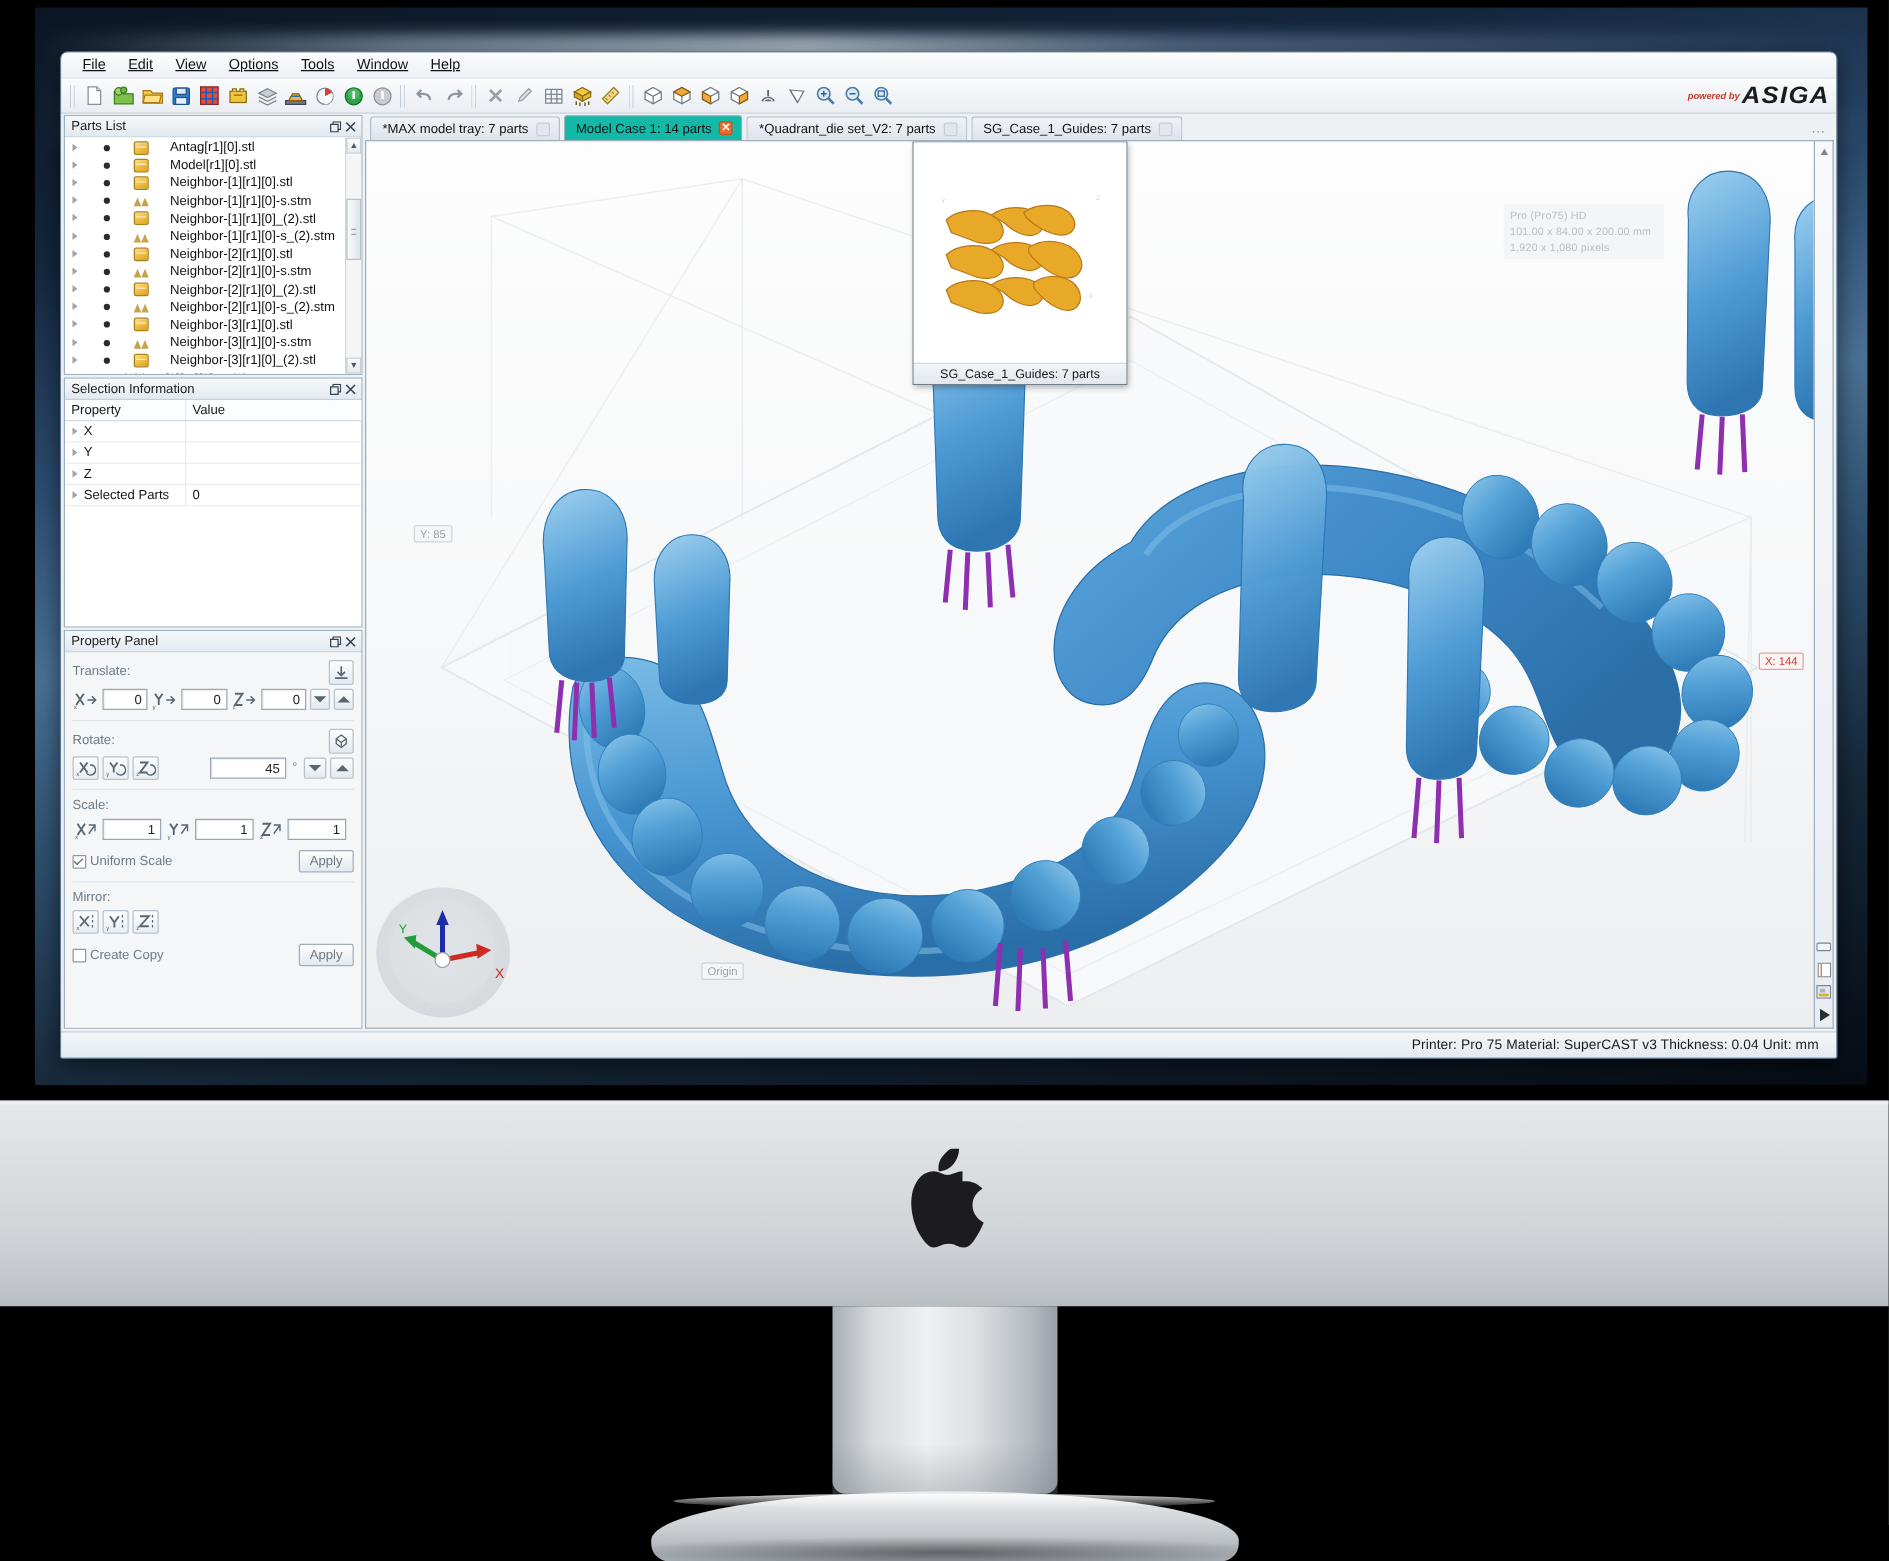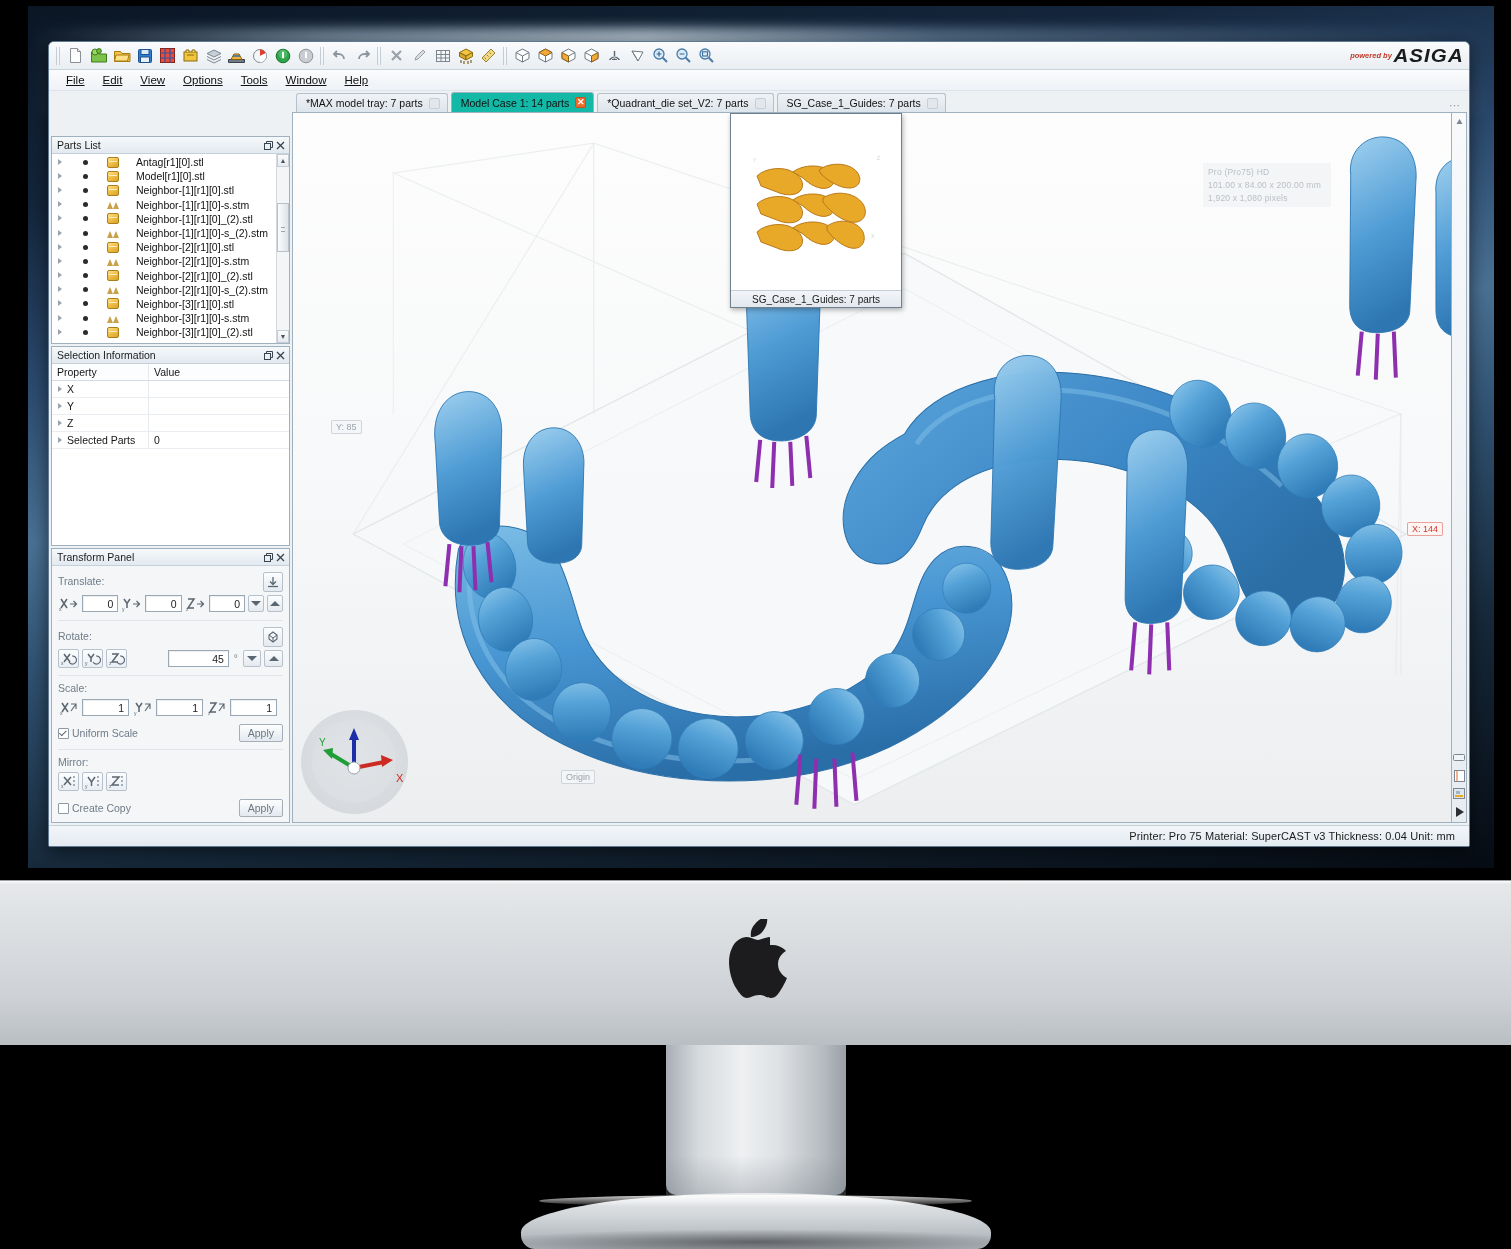--- a/index.html
+++ b/index.html
@@ -137,21 +137,21 @@
     background: linear-gradient(180deg,#f6f9fb,#e2e9f0);
     border-bottom: 1px solid #c5d0da;
     display: flex; align-items: center; padding: 0 3px 0 5px;
     font-size: 10.5px; color: #1c1c1c;
   }
   .panel-header .ph-title { flex: 1; }
   .ph-btn { width: 12px; height: 12px; display: flex; align-items: center; justify-content: center;
     font-size: 10px; color: #33414d; }
 
   
-  #parts-list-panel { flex: 0 0 208px; margin-top: 44px; }
+  #parts-list-panel { flex: 0 0 208px; }
   #parts-list-body { flex: 1; overflow: hidden; position: relative; background: #fff; }
   #parts-scroll { position: absolute; inset: 0 13px 0 0; overflow: hidden; padding-top: 1px; }
   .part-row {
     height: 14.2px; display: flex; align-items: center; gap: 17px;
     font-size: 10.5px; color: #111; padding-left: 5px; white-space: nowrap;
   }
   .tri { width: 7px; height: 7px; flex: 0 0 7px; position: relative; }
   .tri:after { content:""; position:absolute; left:1px; top:0;
     border-left: 4px solid #9aa5ae; border-top: 3.5px solid transparent; border-bottom: 3.5px solid transparent; }
   .eye { width: 9px; flex: 0 0 9px; display:flex; align-items:center; justify-content:center; }
@@ -366,227 +366,227 @@
 
   <div id="screen-bezel">
     <div id="desktop-wallpaper">
       <div id="wallpaper-streak"></div>
       <div id="wallpaper-streak2"></div>
     </div>
 
     <div id="app-window">
 
 
-      <div id="toolbar">
-        <div class="tb-grip"></div>
-
-        <div class="tb-btn">
-          <svg width="17" height="17" viewBox="0 0 17 17">
-              <path d="M3.5 1.5h7l3 3v11h-10z" fill="#fdfdfd" stroke="#8a8f94"></path>
-              <path d="M10.5 1.5v3h3" fill="#e4e6e8" stroke="#8a8f94"></path>
-            </svg>
-        </div>
-        <div class="tb-btn">
-          <svg width="18" height="17" viewBox="0 0 18 17">
-              <path d="M1.5 5h6l1.5 2h7.5v8h-15z" fill="#7cc24a" stroke="#3f7c1f"></path>
-              <circle cx="5" cy="5" r="3" fill="#9ad861" stroke="#3f7c1f"></circle>
-              <circle cx="9" cy="4" r="2.4" fill="#6fb93d" stroke="#3f7c1f"></circle>
-            </svg>
-        </div>
-        <div class="tb-btn">
-          <svg width="18" height="16" viewBox="0 0 18 16">
-              <path d="M1.5 3.5h6l1.5 2h8v8h-15.5z" fill="#f5c64a" stroke="#a67c10"></path>
-              <path d="M3 7h13l-1.5 6h-13z" fill="#ffe089" stroke="#a67c10"></path>
-            </svg>
-        </div>
-        <div class="tb-btn">
-          <svg width="16" height="16" viewBox="0 0 16 16">
-              <rect x="1.5" y="1.5" width="13" height="13" rx="1" fill="#2f7fd0" stroke="#1d5490"></rect>
-              <rect x="4" y="1.5" width="8" height="5" fill="#dce9f5" stroke="#1d5490"></rect>
-              <rect x="3.5" y="9" width="9" height="5.5" fill="#e8f1fa" stroke="#1d5490"></rect>
-            </svg>
-        </div>
-
-        <div class="tb-btn">
-          <svg width="17" height="17" viewBox="0 0 17 17">
-              <rect x="1.5" y="1.5" width="14" height="14" fill="#e94b3c" stroke="#8a2318"></rect>
-              <path d="M1.5 6h14 M1.5 11h14 M6 1.5v14 M11 1.5v14" stroke="#2956a8" stroke-width="1.2"></path>
-            </svg>
-        </div>
-        <div class="tb-btn">
-          <svg width="17" height="17" viewBox="0 0 17 17">
-              <rect x="2" y="5" width="13" height="9" fill="#f2c63c" stroke="#8a6a12"></rect>
-              <path d="M4 5V3h3v2 M10 5V3h3v2" fill="#f7dd85" stroke="#8a6a12"></path>
-              <path d="M5 8h7" stroke="#8a6a12"></path>
-            </svg>
-        </div>
-        <div class="tb-btn">
-          <svg width="18" height="16" viewBox="0 0 18 16">
-              <path d="M9 2 16 5.5 9 9 2 5.5z" fill="#c6ced6" stroke="#7b858e"></path>
-              <path d="M2 8.5 9 12 16 8.5" fill="none" stroke="#7b858e"></path>
-              <path d="M2 11.5 9 15 16 11.5" fill="none" stroke="#7b858e"></path>
-            </svg>
-        </div>
-
-        <div class="tb-btn">
-          <svg width="19" height="16" viewBox="0 0 19 16">
-              <path d="M1.5 11.5h16v3h-16z" fill="#6f7c88" stroke="#3c454d"></path>
-              <path d="M4 11.5 7 6h5l3 5.5z" fill="#f0b33c" stroke="#8a5f12"></path>
-              <path d="M6 8h7" stroke="#2a6fb5" stroke-width="1.3"></path>
-            </svg>
-        </div>
-        <div class="tb-btn">
-          <svg width="16" height="16" viewBox="0 0 16 16">
-              <circle cx="8" cy="8" r="6.5" fill="#f3f5f7" stroke="#7d868e"></circle>
-              <path d="M8 8 L8 1.5 A6.5 6.5 0 0 1 13.6 5.2z" fill="#e03c2d"></path>
-              <path d="M8 8 L13.6 5.2 A6.5 6.5 0 0 1 8 14.5z" fill="#fbfcfd"></path>
-            </svg>
-        </div>
-        <div class="tb-btn">
-          <svg width="16" height="16" viewBox="0 0 16 16">
-              <circle cx="8" cy="8" r="6.8" fill="#2fa34a" stroke="#14702c"></circle>
-              <circle cx="8" cy="6" r="4.5" fill="#5fc873" opacity=".6"></circle>
-              <path d="M8 3.8v6.4" stroke="#fff" stroke-width="2"></path>
-            </svg>
-        </div>
-        <div class="tb-btn">
-          <svg width="16" height="16" viewBox="0 0 16 16">
-              <circle cx="8" cy="8" r="6.8" fill="#c9cdd1" stroke="#8d9399"></circle>
-              <path d="M8 3.8v6.4" stroke="#fff" stroke-width="2"></path>
-            </svg>
-        </div>
-
-        <div class="tb-grip"></div>
-
-        <div class="tb-btn">
-          <svg width="16" height="14" viewBox="0 0 16 14">
-              <path d="M12 10c0-3-2.5-5-5.5-5H3" fill="none" stroke="#8d959c" stroke-width="1.8"></path>
-              <path d="M5 2 2 5l3 3" fill="none" stroke="#8d959c" stroke-width="1.8"></path>
-            </svg>
-        </div>
-        <div class="tb-btn">
-          <svg width="16" height="14" viewBox="0 0 16 14">
-              <path d="M4 10c0-3 2.5-5 5.5-5H13" fill="none" stroke="#8d959c" stroke-width="1.8"></path>
-              <path d="M11 2l3 3-3 3" fill="none" stroke="#8d959c" stroke-width="1.8"></path>
-            </svg>
-        </div>
-
-        <div class="tb-grip"></div>
-
-        <div class="tb-btn">
-          <svg width="15" height="15" viewBox="0 0 15 15">
-              <path d="M3 3 L12 12 M12 3 L3 12" stroke="#9aa2a9" stroke-width="2.2" fill="none"></path>
-            </svg>
-        </div>
-        <div class="tb-btn">
-          <svg width="15" height="15" viewBox="0 0 15 15">
-              <path d="M3 12l1-3 7-7 2 2-7 7z" fill="#d9dee3" stroke="#97a0a7"></path>
-            </svg>
-        </div>
-        <div class="tb-btn">
-          <svg width="16" height="16" viewBox="0 0 16 16">
-              <rect x="1.5" y="2.5" width="13" height="11" fill="#f4f6f8" stroke="#7d868e"></rect>
-              <path d="M1.5 6.5h13 M1.5 10h13 M6 2.5v11 M10.5 2.5v11" stroke="#7d868e"></path>
-            </svg>
-        </div>
-
-        <div class="tb-btn">
-          <svg width="18" height="17" viewBox="0 0 18 17">
-              <path d="M9 2 15.5 5.5 9 9 2.5 5.5z" fill="#f3c63f" stroke="#8a6a12"></path>
-              <path d="M2.5 5.5v4L9 13V9z" fill="#d8a82c" stroke="#8a6a12"></path>
-              <path d="M15.5 5.5v4L9 13V9z" fill="#e8ba36" stroke="#8a6a12"></path>
-              <path d="M4 13v3 M7 14v3 M11 14v3 M14 13v3" stroke="#6e5510" stroke-width="1.1"></path>
-            </svg>
-        </div>
-        <div class="tb-btn">
-          <svg width="17" height="17" viewBox="0 0 17 17">
-              <path d="M2 11 L11 2 L15 6 L6 15z" fill="#f2d88a" stroke="#9c8124"></path>
-              <path d="M4.5 10.5l1.5 1.5 M7 8l1.5 1.5 M9.5 5.5l1.5 1.5" stroke="#9c8124"></path>
-            </svg>
-        </div>
-
-        <div class="tb-grip"></div>
-
-        <div class="tb-btn">
-          <svg width="17" height="17" viewBox="0 0 17 17">
-              <path d="M8.5 2 15 5.5v6L8.5 15 2 11.5v-6z" fill="#fdfefe" stroke="#6f7a84"></path>
-              <path d="M2 5.5 8.5 9l6.5-3.5 M8.5 9v6" fill="none" stroke="#6f7a84"></path>
-            </svg>
-        </div>
-        <div class="tb-btn">
-          <svg width="17" height="17" viewBox="0 0 17 17">
-              <path d="M8.5 2 15 5.5v6L8.5 15 2 11.5v-6z" fill="#fdfefe" stroke="#6f7a84"></path>
-              <path d="M2 5.5 8.5 9l6.5-3.5 L8.5 2z" fill="#f2a93c" stroke="#8a5f12"></path>
-              <path d="M8.5 9v6" stroke="#6f7a84"></path>
-            </svg>
-        </div>
-        <div class="tb-btn">
-          <svg width="17" height="17" viewBox="0 0 17 17">
-              <path d="M8.5 2 15 5.5v6L8.5 15 2 11.5v-6z" fill="#fdfefe" stroke="#6f7a84"></path>
-              <path d="M2 5.5 8.5 9v6L2 11.5z" fill="#f2a93c" stroke="#8a5f12"></path>
-              <path d="M8.5 9l6.5-3.5" stroke="#6f7a84"></path>
-            </svg>
-        </div>
-        <div class="tb-btn">
-          <svg width="17" height="17" viewBox="0 0 17 17">
-              <path d="M8.5 2 15 5.5v6L8.5 15 2 11.5v-6z" fill="#fdfefe" stroke="#6f7a84"></path>
-              <path d="M15 5.5v6L8.5 15V9z" fill="#f2a93c" stroke="#8a5f12"></path>
-              <path d="M2 5.5 8.5 9" stroke="#6f7a84"></path>
-            </svg>
-        </div>
-        <div class="tb-btn">
-          <svg width="17" height="16" viewBox="0 0 17 16">
-              <path d="M3 12a6 6 0 0 1 11 0z" fill="#5a6570"></path>
-              <path d="M5 12a4 4 0 0 1 7 0" fill="none" stroke="#fff" stroke-width="1"></path>
-              <path d="M8.5 3v5" stroke="#5a6570" stroke-width="1.4"></path>
-            </svg>
-        </div>
-        <div class="tb-btn">
-          <svg width="17" height="16" viewBox="0 0 17 16">
-              <path d="M3 3 L14 4 L9 13z" fill="#fdfefe" stroke="#6f7a84"></path>
-              <path d="M3 3 L9 13" fill="none" stroke="#6f7a84"></path>
-            </svg>
-        </div>
-
-        <div class="tb-btn">
-          <svg width="17" height="17" viewBox="0 0 17 17">
-              <circle cx="7" cy="7" r="5" fill="#dceaf5" stroke="#4a7ba8" stroke-width="1.3"></circle>
-              <path d="M10.8 10.8 15 15" stroke="#4a7ba8" stroke-width="2"></path>
-              <path d="M4.6 7h4.8 M7 4.6v4.8" stroke="#2f6498" stroke-width="1.2"></path>
-            </svg>
-        </div>
-        <div class="tb-btn">
-          <svg width="17" height="17" viewBox="0 0 17 17">
-              <circle cx="7" cy="7" r="5" fill="#dceaf5" stroke="#4a7ba8" stroke-width="1.3"></circle>
-              <path d="M10.8 10.8 15 15" stroke="#4a7ba8" stroke-width="2"></path>
-              <path d="M4.6 7h4.8" stroke="#2f6498" stroke-width="1.2"></path>
-            </svg>
-        </div>
-        <div class="tb-btn">
-          <svg width="17" height="17" viewBox="0 0 17 17">
-              <circle cx="7" cy="7" r="5" fill="#dceaf5" stroke="#4a7ba8" stroke-width="1.3"></circle>
-              <path d="M10.8 10.8 15 15" stroke="#4a7ba8" stroke-width="2"></path>
-              <rect x="4.6" y="4.8" width="4.8" height="4.2" fill="none" stroke="#2f6498"></rect>
-            </svg>
-        </div>
-
-        <div id="asiga-logo">
-          <span id="asiga-powered">powered by</span>
-          <span id="asiga-word">ASIGA</span>
-        </div>
-      </div>
-
       <div id="menu-bar">
         <div class="menu-item"><u>File</u></div>
         <div class="menu-item"><u>Edit</u></div>
         <div class="menu-item"><u>View</u></div>
         <div class="menu-item"><u>Options</u></div>
         <div class="menu-item"><u>Tools</u></div>
         <div class="menu-item"><u>Window</u></div>
         <div class="menu-item"><u>Help</u></div>
+      </div>
+
+      <div id="toolbar">
+        <div class="tb-grip"></div>
+
+        <div class="tb-btn">
+          <svg width="17" height="17" viewBox="0 0 17 17">
+              <path d="M3.5 1.5h7l3 3v11h-10z" fill="#fdfdfd" stroke="#8a8f94"></path>
+              <path d="M10.5 1.5v3h3" fill="#e4e6e8" stroke="#8a8f94"></path>
+            </svg>
+        </div>
+        <div class="tb-btn">
+          <svg width="18" height="17" viewBox="0 0 18 17">
+              <path d="M1.5 5h6l1.5 2h7.5v8h-15z" fill="#7cc24a" stroke="#3f7c1f"></path>
+              <circle cx="5" cy="5" r="3" fill="#9ad861" stroke="#3f7c1f"></circle>
+              <circle cx="9" cy="4" r="2.4" fill="#6fb93d" stroke="#3f7c1f"></circle>
+            </svg>
+        </div>
+        <div class="tb-btn">
+          <svg width="18" height="16" viewBox="0 0 18 16">
+              <path d="M1.5 3.5h6l1.5 2h8v8h-15.5z" fill="#f5c64a" stroke="#a67c10"></path>
+              <path d="M3 7h13l-1.5 6h-13z" fill="#ffe089" stroke="#a67c10"></path>
+            </svg>
+        </div>
+        <div class="tb-btn">
+          <svg width="16" height="16" viewBox="0 0 16 16">
+              <rect x="1.5" y="1.5" width="13" height="13" rx="1" fill="#2f7fd0" stroke="#1d5490"></rect>
+              <rect x="4" y="1.5" width="8" height="5" fill="#dce9f5" stroke="#1d5490"></rect>
+              <rect x="3.5" y="9" width="9" height="5.5" fill="#e8f1fa" stroke="#1d5490"></rect>
+            </svg>
+        </div>
+
+        <div class="tb-btn">
+          <svg width="17" height="17" viewBox="0 0 17 17">
+              <rect x="1.5" y="1.5" width="14" height="14" fill="#e94b3c" stroke="#8a2318"></rect>
+              <path d="M1.5 6h14 M1.5 11h14 M6 1.5v14 M11 1.5v14" stroke="#2956a8" stroke-width="1.2"></path>
+            </svg>
+        </div>
+        <div class="tb-btn">
+          <svg width="17" height="17" viewBox="0 0 17 17">
+              <rect x="2" y="5" width="13" height="9" fill="#f2c63c" stroke="#8a6a12"></rect>
+              <path d="M4 5V3h3v2 M10 5V3h3v2" fill="#f7dd85" stroke="#8a6a12"></path>
+              <path d="M5 8h7" stroke="#8a6a12"></path>
+            </svg>
+        </div>
+        <div class="tb-btn">
+          <svg width="18" height="16" viewBox="0 0 18 16">
+              <path d="M9 2 16 5.5 9 9 2 5.5z" fill="#c6ced6" stroke="#7b858e"></path>
+              <path d="M2 8.5 9 12 16 8.5" fill="none" stroke="#7b858e"></path>
+              <path d="M2 11.5 9 15 16 11.5" fill="none" stroke="#7b858e"></path>
+            </svg>
+        </div>
+
+        <div class="tb-btn">
+          <svg width="19" height="16" viewBox="0 0 19 16">
+              <path d="M1.5 11.5h16v3h-16z" fill="#6f7c88" stroke="#3c454d"></path>
+              <path d="M4 11.5 7 6h5l3 5.5z" fill="#f0b33c" stroke="#8a5f12"></path>
+              <path d="M6 8h7" stroke="#2a6fb5" stroke-width="1.3"></path>
+            </svg>
+        </div>
+        <div class="tb-btn">
+          <svg width="16" height="16" viewBox="0 0 16 16">
+              <circle cx="8" cy="8" r="6.5" fill="#f3f5f7" stroke="#7d868e"></circle>
+              <path d="M8 8 L8 1.5 A6.5 6.5 0 0 1 13.6 5.2z" fill="#e03c2d"></path>
+              <path d="M8 8 L13.6 5.2 A6.5 6.5 0 0 1 8 14.5z" fill="#fbfcfd"></path>
+            </svg>
+        </div>
+        <div class="tb-btn">
+          <svg width="16" height="16" viewBox="0 0 16 16">
+              <circle cx="8" cy="8" r="6.8" fill="#2fa34a" stroke="#14702c"></circle>
+              <circle cx="8" cy="6" r="4.5" fill="#5fc873" opacity=".6"></circle>
+              <path d="M8 3.8v6.4" stroke="#fff" stroke-width="2"></path>
+            </svg>
+        </div>
+        <div class="tb-btn">
+          <svg width="16" height="16" viewBox="0 0 16 16">
+              <circle cx="8" cy="8" r="6.8" fill="#c9cdd1" stroke="#8d9399"></circle>
+              <path d="M8 3.8v6.4" stroke="#fff" stroke-width="2"></path>
+            </svg>
+        </div>
+
+        <div class="tb-grip"></div>
+
+        <div class="tb-btn">
+          <svg width="16" height="14" viewBox="0 0 16 14">
+              <path d="M12 10c0-3-2.5-5-5.5-5H3" fill="none" stroke="#8d959c" stroke-width="1.8"></path>
+              <path d="M5 2 2 5l3 3" fill="none" stroke="#8d959c" stroke-width="1.8"></path>
+            </svg>
+        </div>
+        <div class="tb-btn">
+          <svg width="16" height="14" viewBox="0 0 16 14">
+              <path d="M4 10c0-3 2.5-5 5.5-5H13" fill="none" stroke="#8d959c" stroke-width="1.8"></path>
+              <path d="M11 2l3 3-3 3" fill="none" stroke="#8d959c" stroke-width="1.8"></path>
+            </svg>
+        </div>
+
+        <div class="tb-grip"></div>
+
+        <div class="tb-btn">
+          <svg width="15" height="15" viewBox="0 0 15 15">
+              <path d="M3 3 L12 12 M12 3 L3 12" stroke="#9aa2a9" stroke-width="2.2" fill="none"></path>
+            </svg>
+        </div>
+        <div class="tb-btn">
+          <svg width="15" height="15" viewBox="0 0 15 15">
+              <path d="M3 12l1-3 7-7 2 2-7 7z" fill="#d9dee3" stroke="#97a0a7"></path>
+            </svg>
+        </div>
+        <div class="tb-btn">
+          <svg width="16" height="16" viewBox="0 0 16 16">
+              <rect x="1.5" y="2.5" width="13" height="11" fill="#f4f6f8" stroke="#7d868e"></rect>
+              <path d="M1.5 6.5h13 M1.5 10h13 M6 2.5v11 M10.5 2.5v11" stroke="#7d868e"></path>
+            </svg>
+        </div>
+
+        <div class="tb-btn">
+          <svg width="18" height="17" viewBox="0 0 18 17">
+              <path d="M9 2 15.5 5.5 9 9 2.5 5.5z" fill="#f3c63f" stroke="#8a6a12"></path>
+              <path d="M2.5 5.5v4L9 13V9z" fill="#d8a82c" stroke="#8a6a12"></path>
+              <path d="M15.5 5.5v4L9 13V9z" fill="#e8ba36" stroke="#8a6a12"></path>
+              <path d="M4 13v3 M7 14v3 M11 14v3 M14 13v3" stroke="#6e5510" stroke-width="1.1"></path>
+            </svg>
+        </div>
+        <div class="tb-btn">
+          <svg width="17" height="17" viewBox="0 0 17 17">
+              <path d="M2 11 L11 2 L15 6 L6 15z" fill="#f2d88a" stroke="#9c8124"></path>
+              <path d="M4.5 10.5l1.5 1.5 M7 8l1.5 1.5 M9.5 5.5l1.5 1.5" stroke="#9c8124"></path>
+            </svg>
+        </div>
+
+        <div class="tb-grip"></div>
+
+        <div class="tb-btn">
+          <svg width="17" height="17" viewBox="0 0 17 17">
+              <path d="M8.5 2 15 5.5v6L8.5 15 2 11.5v-6z" fill="#fdfefe" stroke="#6f7a84"></path>
+              <path d="M2 5.5 8.5 9l6.5-3.5 M8.5 9v6" fill="none" stroke="#6f7a84"></path>
+            </svg>
+        </div>
+        <div class="tb-btn">
+          <svg width="17" height="17" viewBox="0 0 17 17">
+              <path d="M8.5 2 15 5.5v6L8.5 15 2 11.5v-6z" fill="#fdfefe" stroke="#6f7a84"></path>
+              <path d="M2 5.5 8.5 9l6.5-3.5 L8.5 2z" fill="#f2a93c" stroke="#8a5f12"></path>
+              <path d="M8.5 9v6" stroke="#6f7a84"></path>
+            </svg>
+        </div>
+        <div class="tb-btn">
+          <svg width="17" height="17" viewBox="0 0 17 17">
+              <path d="M8.5 2 15 5.5v6L8.5 15 2 11.5v-6z" fill="#fdfefe" stroke="#6f7a84"></path>
+              <path d="M2 5.5 8.5 9v6L2 11.5z" fill="#f2a93c" stroke="#8a5f12"></path>
+              <path d="M8.5 9l6.5-3.5" stroke="#6f7a84"></path>
+            </svg>
+        </div>
+        <div class="tb-btn">
+          <svg width="17" height="17" viewBox="0 0 17 17">
+              <path d="M8.5 2 15 5.5v6L8.5 15 2 11.5v-6z" fill="#fdfefe" stroke="#6f7a84"></path>
+              <path d="M15 5.5v6L8.5 15V9z" fill="#f2a93c" stroke="#8a5f12"></path>
+              <path d="M2 5.5 8.5 9" stroke="#6f7a84"></path>
+            </svg>
+        </div>
+        <div class="tb-btn">
+          <svg width="17" height="16" viewBox="0 0 17 16">
+              <path d="M3 12a6 6 0 0 1 11 0z" fill="#5a6570"></path>
+              <path d="M5 12a4 4 0 0 1 7 0" fill="none" stroke="#fff" stroke-width="1"></path>
+              <path d="M8.5 3v5" stroke="#5a6570" stroke-width="1.4"></path>
+            </svg>
+        </div>
+        <div class="tb-btn">
+          <svg width="17" height="16" viewBox="0 0 17 16">
+              <path d="M3 3 L14 4 L9 13z" fill="#fdfefe" stroke="#6f7a84"></path>
+              <path d="M3 3 L9 13" fill="none" stroke="#6f7a84"></path>
+            </svg>
+        </div>
+
+        <div class="tb-btn">
+          <svg width="17" height="17" viewBox="0 0 17 17">
+              <circle cx="7" cy="7" r="5" fill="#dceaf5" stroke="#4a7ba8" stroke-width="1.3"></circle>
+              <path d="M10.8 10.8 15 15" stroke="#4a7ba8" stroke-width="2"></path>
+              <path d="M4.6 7h4.8 M7 4.6v4.8" stroke="#2f6498" stroke-width="1.2"></path>
+            </svg>
+        </div>
+        <div class="tb-btn">
+          <svg width="17" height="17" viewBox="0 0 17 17">
+              <circle cx="7" cy="7" r="5" fill="#dceaf5" stroke="#4a7ba8" stroke-width="1.3"></circle>
+              <path d="M10.8 10.8 15 15" stroke="#4a7ba8" stroke-width="2"></path>
+              <path d="M4.6 7h4.8" stroke="#2f6498" stroke-width="1.2"></path>
+            </svg>
+        </div>
+        <div class="tb-btn">
+          <svg width="17" height="17" viewBox="0 0 17 17">
+              <circle cx="7" cy="7" r="5" fill="#dceaf5" stroke="#4a7ba8" stroke-width="1.3"></circle>
+              <path d="M10.8 10.8 15 15" stroke="#4a7ba8" stroke-width="2"></path>
+              <rect x="4.6" y="4.8" width="4.8" height="4.2" fill="none" stroke="#2f6498"></rect>
+            </svg>
+        </div>
+
+        <div id="asiga-logo">
+          <span id="asiga-powered">powered by</span>
+          <span id="asiga-word">ASIGA</span>
+        </div>
       </div>
 
       <div id="app-body">
 
         <div id="left-dock">
 
           <div class="panel" id="parts-list-panel">
             <div class="panel-header">
               <span class="ph-title">Parts List</span>
               <span class="ph-btn">
@@ -744,21 +744,21 @@
                       <span>Selected Parts</span>
                     </div>
                     <div class="sc-val">0</div>
                   </div>
                 </div>
             </div>
           </div>
 
           <div class="panel" id="transform-panel">
             <div class="panel-header">
-              <span class="ph-title">Transform Panel</span>
+              <span class="ph-title">Property Panel</span>
               <span class="ph-btn">
                 <svg width="9" height="9" viewBox="0 0 9 9">
                     <rect x=".5" y="2.5" width="6" height="6" fill="none" stroke="#37434f"></rect>
                     <path d="M2.5 2.5v-2h6v6h-2" fill="none" stroke="#37434f"></path>
                   </svg>
               </span>
               <span class="ph-btn">
                 <svg width="9" height="9" viewBox="0 0 9 9">
                     <path d="M1 1 8 8 M8 1 1 8" stroke="#37434f" stroke-width="1.3"></path>
                   </svg>

